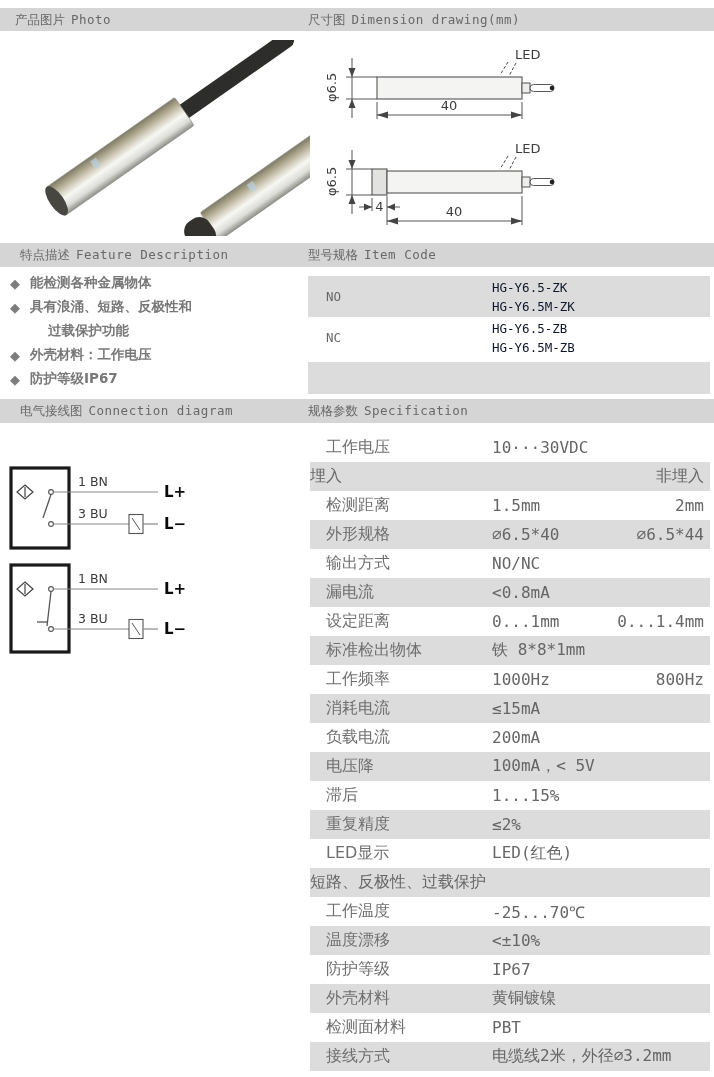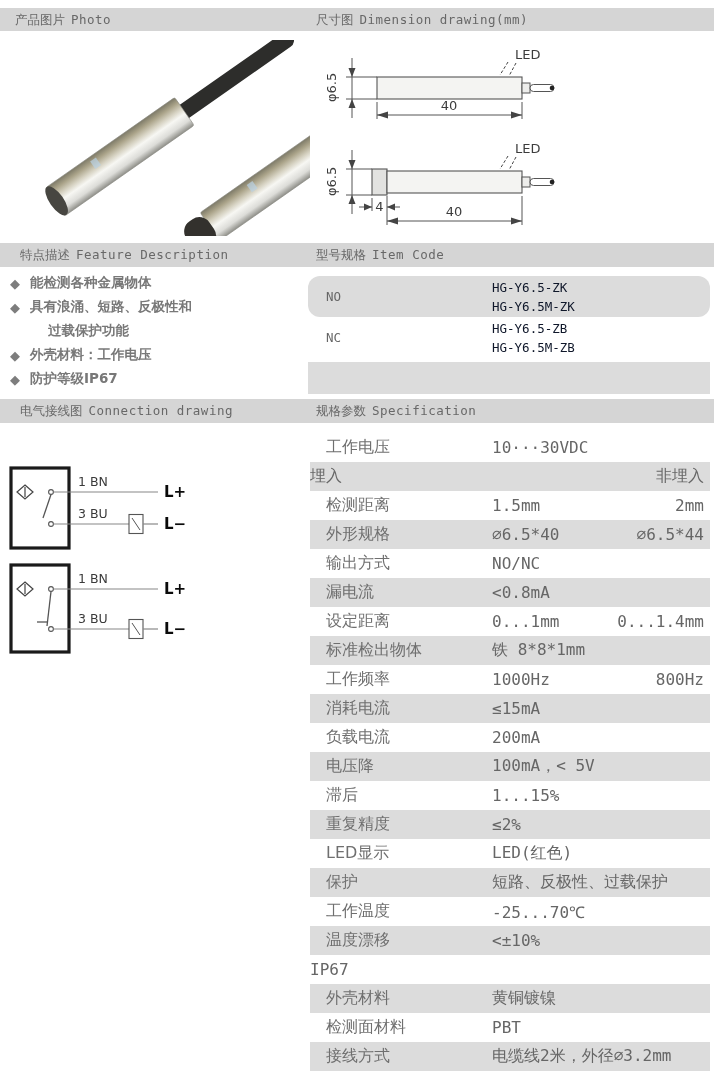--- a/index.html
+++ b/index.html
@@ -7,21 +7,21 @@
   .page {
     position:relative; width:714px; height:1077px; background:#fff;
     font-family:"DejaVu Sans", sans-serif; overflow:hidden;
   }
   
   .band {
     position:absolute; left:0; width:714px; height:23px;
     background:#d5d5d5; color:#686868; font-size:12.5px; line-height:23px;
   }
   .band .t-left  { position:absolute; left:15px; white-space:nowrap; }
-  .band .t-right { position:absolute; left:316px; white-space:nowrap;text-align:center; }
+  .band .t-right { position:absolute; left:308px; white-space:nowrap;text-align:center; }
   .band .en { font-family:"DejaVu Sans Mono", monospace; margin-left:6px; letter-spacing:0.5px; }
   #band-2, #band-3 { height:24px; line-height:24px; }
   #band-2 .t-left, #band-3 .t-left { left:20px; }
 
   
   .photo-svg { position:absolute; left:10px; top:40px; }
 
   
   .dim-svg-1 { position:absolute; left:322px; top:46px; }
   .dim-svg-2 { position:absolute; left:322px; top:141px; }
@@ -36,21 +36,21 @@
     display:flex; align-items:center; height:24px;
     font-weight:bold; color:#787878; font-size:13.5px; white-space:nowrap;
   }
   .feature-line .bullet { width:20px; margin-left:2px; font-size:13px; color:#7d7d7d; }
   .feature-line.cont { padding-left:40px; }
 
   
   .item-table { position:absolute; left:308px; top:276px; width:402px; }
   .item-row { display:flex; }
   .item-row.shade { background:#dcdcdc; }
-  .item-row.r1, .item-row.r2 { height:41px;border-radius:12px; }
+  .item-row.r1, .item-row.r2 { height:41px; }
   .item-row.empty { height:32px; margin-top:4px; }
   .item-type {
     width:184px; padding-left:18px; display:flex; align-items:center;
     font-family:"DejaVu Sans Mono", monospace; font-size:12.5px; color:#666;
   }
   .item-codes { display:flex; flex-direction:column; justify-content:center; }
   .item-codes .code {
     font-family:"DejaVu Sans Mono", monospace; font-size:12.5px; color:#0f172a;
     line-height:19px; white-space:nowrap;
   }
@@ -197,21 +197,21 @@
       <span class="item-type">NC</span>
       <span class="item-codes">
         <span class="code">HG-Y6.5-ZB</span>
         <span class="code">HG-Y6.5M-ZB</span>
       </span>
     </div>
     <div class="item-row shade empty"></div>
   </div>
 
   <div class="band" id="band-3" style="top:399px">
-    <span class="t-left"><span class="zh">电气接线图</span><span class="en">Connection drawing</span></span>
+    <span class="t-left"><span class="zh">电气接线图</span><span class="en">Connection diagram</span></span>
     <span class="t-right"><span class="zh">规格参数</span><span class="en">Specification</span></span>
   </div>
 
   <svg class="conn-svg-1" width="310" height="100" viewBox="0 0 310 100">
     <rect x="3" y="13" width="58" height="80" fill="none" stroke="#1a1a1a" stroke-width="3.2"></rect>
     <path d="M17,30 L25,37 L17,44 L9,37 Z" fill="none" stroke="#444" stroke-width="1.2"></path>
     <line x1="17" y1="32" x2="17" y2="42" stroke="#444" stroke-width="1.2"></line>
     <circle cx="43" cy="37" r="2.4" fill="#fff" stroke="#555" stroke-width="1.1"></circle>
     <line x1="45.5" y1="37" x2="150" y2="37" stroke="#888" stroke-width="1.2"></line>
     <text class="wire-label" x="70" y="31">1 BN</text>
@@ -314,35 +314,35 @@
         <span class="spec-label">重复精度</span>
         <span class="spec-value">≤2%</span>
         <span class="spec-value2"></span>
       </div>
       <div class="spec-row">
         <span class="spec-label">LED显示</span>
         <span class="spec-value">LED(红色)</span>
         <span class="spec-value2"></span>
       </div>
       <div class="spec-row shade">
-        <span class="spec-label">保护</span>
         <span class="spec-value">短路、反极性、过载保护</span>
         <span class="spec-value2"></span>
       </div>
       <div class="spec-row">
         <span class="spec-label">工作温度</span>
         <span class="spec-value">-25...70℃</span>
         <span class="spec-value2"></span>
       </div>
       <div class="spec-row shade">
         <span class="spec-label">温度漂移</span>
         <span class="spec-value">&lt;±10%</span>
         <span class="spec-value2"></span>
       </div>
       <div class="spec-row">
+        <span class="spec-label">防护等级</span>
         <span class="spec-value">IP67</span>
         <span class="spec-value2"></span>
       </div>
       <div class="spec-row shade">
         <span class="spec-label">外壳材料</span>
         <span class="spec-value">黄铜镀镍</span>
         <span class="spec-value2"></span>
       </div>
       <div class="spec-row">
         <span class="spec-label">检测面材料</span>

